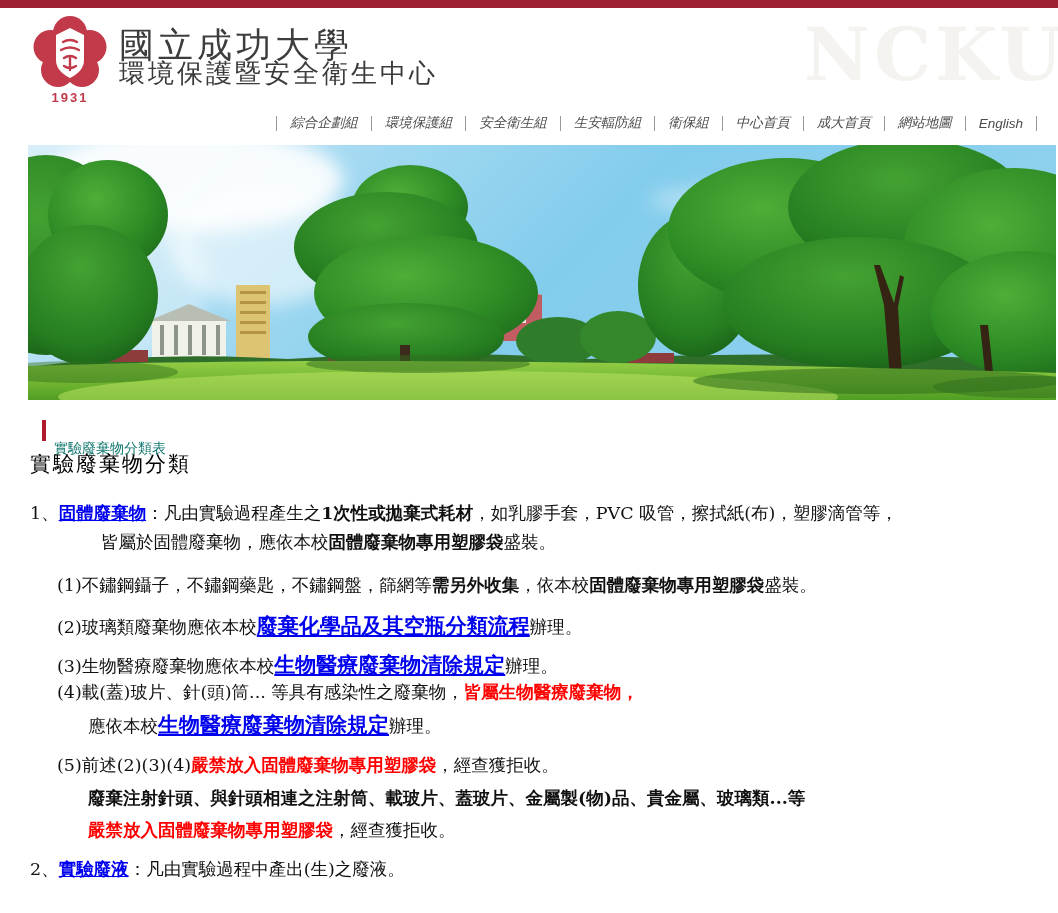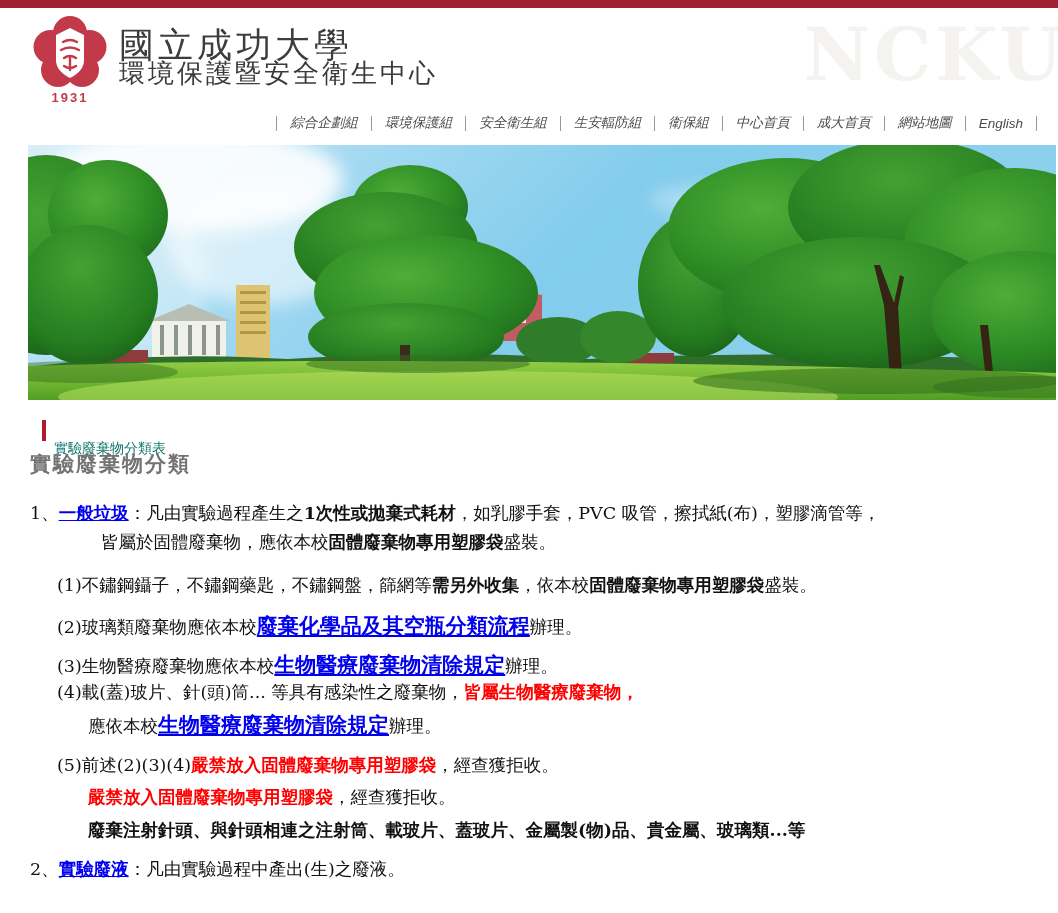--- a/index.html
+++ b/index.html
@@ -19,21 +19,21 @@
        font-family:"Liberation Sans","DejaVu Sans",sans-serif;font-size:13.5px;color:#4b4b4b;font-style:italic;}
   .nav .sep{width:1px;height:15px;background:#9a9a9a;margin:0 13px;}
   .nav .item{cursor:pointer;white-space:nowrap;}
   
   .banner{position:absolute;left:28px;top:145px;width:1028px;height:255px;overflow:hidden;}
   
   .crumbbar{position:absolute;left:42px;top:420px;width:4px;height:21px;background:#b01c2e;}
   .crumb{position:absolute;left:54px;top:440px;font-size:14px;color:#0f766e;
          font-family:"Liberation Sans","DejaVu Sans",sans-serif;cursor:pointer;}
   
-  .pagetitle{position:absolute;left:30px;top:450px;font-size:21px;font-weight:bold;color:#737373;
+  .pagetitle{position:absolute;left:30px;top:450px;font-size:21px;font-weight:normal;color:#000000;
              letter-spacing:2px;}
   .content{position:absolute;left:30px;top:492px;width:1010px;font-size:17.5px;color:#111;}
   .content .ln{line-height:26px;white-space:nowrap;}
   .b{font-weight:bold;}
   .red{color:#ff0000;}
   .redb{color:#ff0000;font-weight:bold;}
   a.lnk{color:#0000ee;font-weight:bold;text-decoration:underline;cursor:pointer;}
   a.lnk-lg{color:#0000ee;font-weight:bold;text-decoration:underline;cursor:pointer;
            font-size:21px;line-height:1;}
   .ml1{margin-left:27px;}   
@@ -196,21 +196,21 @@
   </div>
 
   <div class="crumbbar"></div>
   <div class="crumb">實驗廢棄物分類表</div>
 
   <div class="pagetitle">實驗廢棄物分類</div>
 
   <div class="content">
 
     <div class="ln" style="margin-top:8px;">
-      <span>1、</span><a class="lnk">一般垃圾</a><span>：</span><span>凡由實驗過程產生之</span><span class="b">1次性或拋棄式耗材</span><span>，如乳膠手套，PVC 吸管，擦拭紙(布)，塑膠滴管等，</span>
+      <span>1、</span><a class="lnk">固體廢棄物</a><span>：</span><span>凡由實驗過程產生之</span><span class="b">1次性或拋棄式耗材</span><span>，如乳膠手套，PVC 吸管，擦拭紙(布)，塑膠滴管等，</span>
     </div>
     <div class="ln ml3" style="margin-top:3px;">
       <span>皆屬於固體廢棄物，應依本校</span><span class="b">固體廢棄物專用塑膠袋</span><span>盛裝。</span>
     </div>
 
     <div class="ln ml1" style="margin-top:17px;">
       <span>(1)</span><span>不鏽鋼鑷子，不鏽鋼藥匙，不鏽鋼盤，篩網等</span><span class="b">需另外收集</span><span>，依本校</span><span class="b">固體廢棄物專用塑膠袋</span><span>盛裝。</span>
     </div>
 
     <div class="ln ml1" style="margin-top:16px;">
@@ -225,25 +225,25 @@
       <span>(4)</span><span>載(蓋)玻片、針(頭)筒... 等具有感染性之廢棄物，</span><span class="redb">皆屬生物醫療廢棄物，</span>
     </div>
     <div class="ln ml2" style="margin-top:8px;">
       <span>應依本校</span><a class="lnk-lg">生物醫療廢棄物清除規定</a><span>辦理。</span>
     </div>
 
     <div class="ln ml1" style="margin-top:13px;">
       <span>(5)</span><span>前述(2)(3)(4)</span><span class="redb">嚴禁放入固體廢棄物專用塑膠袋</span><span>，經查獲拒收。</span>
     </div>
 
+    <div class="ln ml2 b" style="margin-top:7px;">
+      <span>廢棄注射針頭、與針頭相連之注射筒、載玻片、蓋玻片、金屬製(物)品、貴金屬、玻璃類...等</span>
+    </div>
     <div class="ln ml2" style="margin-top:6px;">
       <span class="redb">嚴禁放入固體廢棄物專用塑膠袋</span><span>，經查獲拒收。</span>
     </div>
-    <div class="ln ml2 b" style="margin-top:7px;">
-      <span>廢棄注射針頭、與針頭相連之注射筒、載玻片、蓋玻片、金屬製(物)品、貴金屬、玻璃類...等</span>
-    </div>
 
     <div class="ln" style="margin-top:13px;">
       <span>2、</span><a class="lnk">實驗廢液</a><span>：</span><span>凡由實驗過程中產出(生)之廢液。</span>
     </div>
 
   </div>
 </div>
 
 </body></html>

